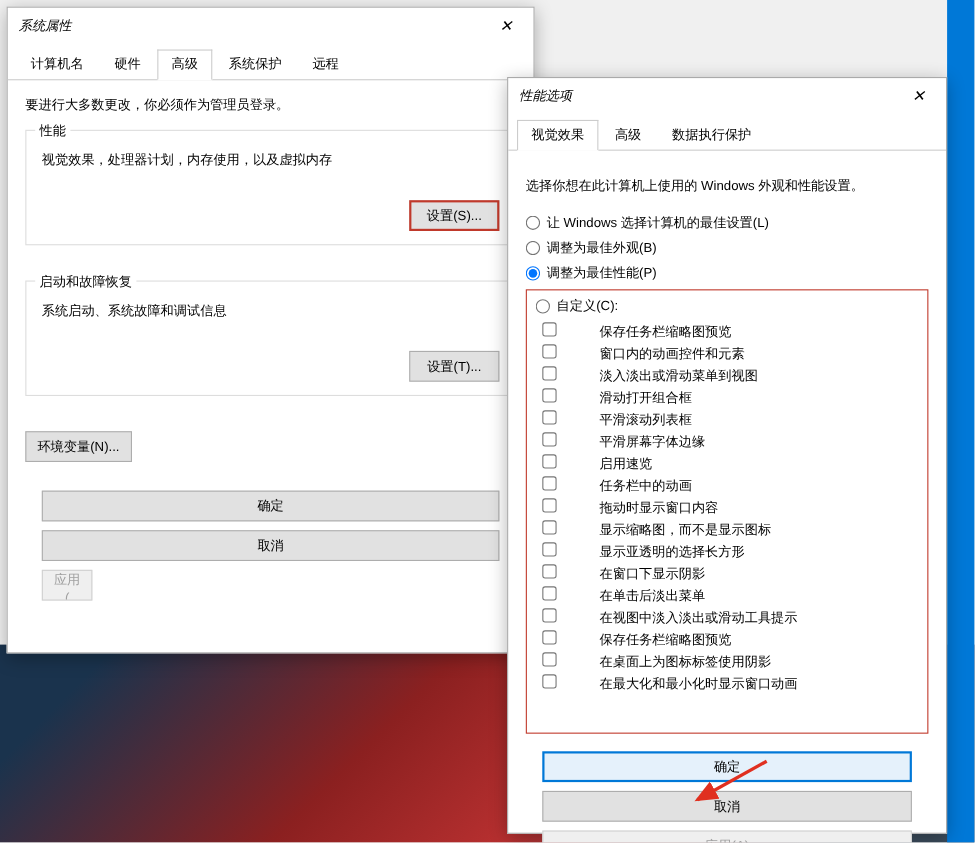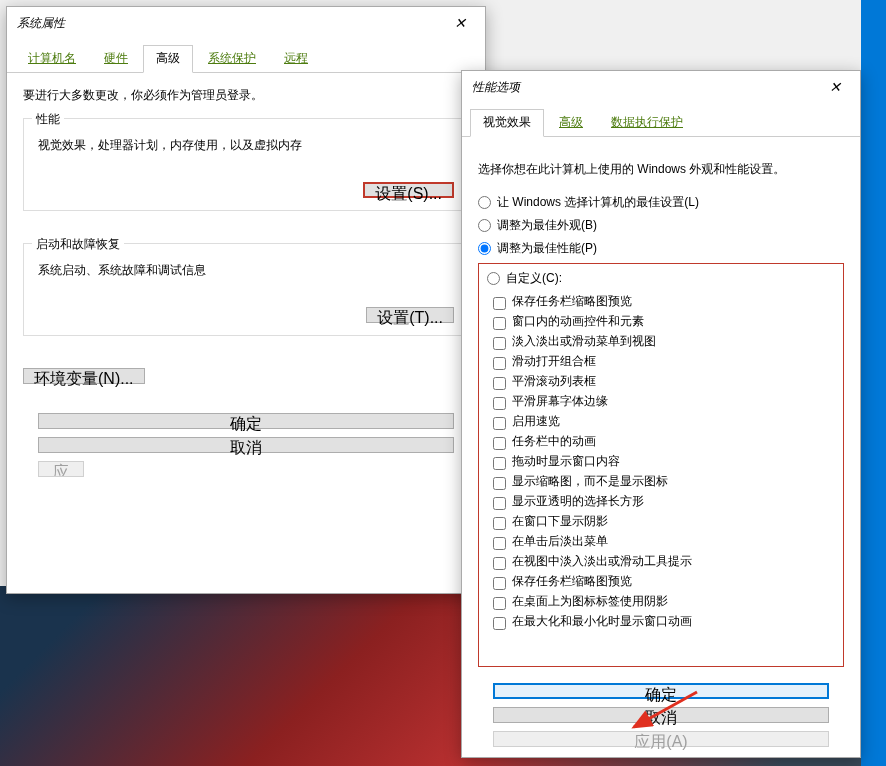--- a/index.html
+++ b/index.html
@@ -7,45 +7,45 @@
 .desktop-bg { position: absolute; right: 0; top: 0; width: 25px; height: 766px; background: #0078d7; }
 .wallpaper { position: absolute; left: 0; bottom: 0; width: 886px; height: 180px; background: linear-gradient(135deg, #1a334d 10%, #8b2020 40%, #b83030 60%, #3a4a5a 90%); z-index: 0; }
 
 .dialog { position: absolute; background: #fff; border: 1px solid #aaa; box-shadow: 0 4px 16px rgba(0,0,0,.3); }
 .dialog-title { display: flex; align-items: center; justify-content: space-between; padding: 6px 10px; font-size: 12px; font-style: italic; }
 .close-btn { width: 30px; height: 20px; display: flex; align-items: center; justify-content: center; cursor: pointer; font-size: 14px; }
 
 .tabs { display: flex; border-bottom: 1px solid #ccc; padding: 6px 8px 0 8px; }
 .tab { padding: 4px 12px; border: 1px solid transparent; cursor: pointer; position: relative; margin-right: 2px; }
 .tab.active { border: 1px solid #ccc; border-bottom: 1px solid #fff; background: #fff; margin-bottom: -1px; z-index: 2; }
-.tab:not(.active) { color: #4d7c0f; text-decoration: underline; }
+.tab:not(.active) { color: #000000; }
 
 .body { padding: 14px 16px; }
 .intro { margin-bottom: 14px; }
 
 .groupbox { border: 1px solid #ddd; margin-bottom: 32px; position: relative; padding: 18px 14px 12px 14px; }
 .groupbox .legend { position: absolute; top: -8px; left: 8px; background: #fff; padding: 0 4px; }
 .groupbox .desc { margin-bottom: 28px; }
 .groupbox .row-right { display: flex; justify-content: flex-end; }
 
-.btn { min-width: 82px; height: 16px; border: 1px solid #adadad; background: #e1e1e1; padding: 0 10px; cursor: pointer; font-family: inherit; font-size: 16px; }
+.btn { min-width: 82px; height: 28px; border: 1px solid #adadad; background: #e1e1e1; padding: 0 10px; cursor: pointer; font-family: inherit; font-size: 12px; }
 .btn.highlight { border: 2px solid #c0392b; }
 .btn.default { border: 2px solid #0078d7; background: #e5f1fb; }
 .btn.disabled { color: #a0a0a0; background: #efefef; border-color: #d0d0d0; cursor: default; }
 
 .footer { display: flex; justify-content: flex-end; gap: 8px; padding: 12px 31px; flex-direction: column; }
 
 
 .radio-row { display: flex; align-items: center; margin: 6px 0; }
 .radio-row input { margin-right: 6px; }
 .custom-box { border: 1px solid #c0392b; padding: 6px 8px; margin-top: 6px; height: 404px; overflow: hidden; }
 .custom-radio { display: flex; align-items: center; margin-bottom: 6px; }
 .custom-radio input { margin-right: 6px; }
 .item-list { margin-left: 6px; }
-.item { display: flex; align-items: flex-end; margin: 3px 0; }
+.item { display: flex; align-items: flex-start; margin: 3px 0; gap: 33px; }
 .item input { margin-right: 6px; }
 .sp-desc { margin: 10px 0 16px 0; }
 .arrow { position: absolute; pointer-events: none; }
 </style>
 </head>
 <body>
 
 <div class="wallpaper"></div>
 <div class="desktop-bg"></div>
 

